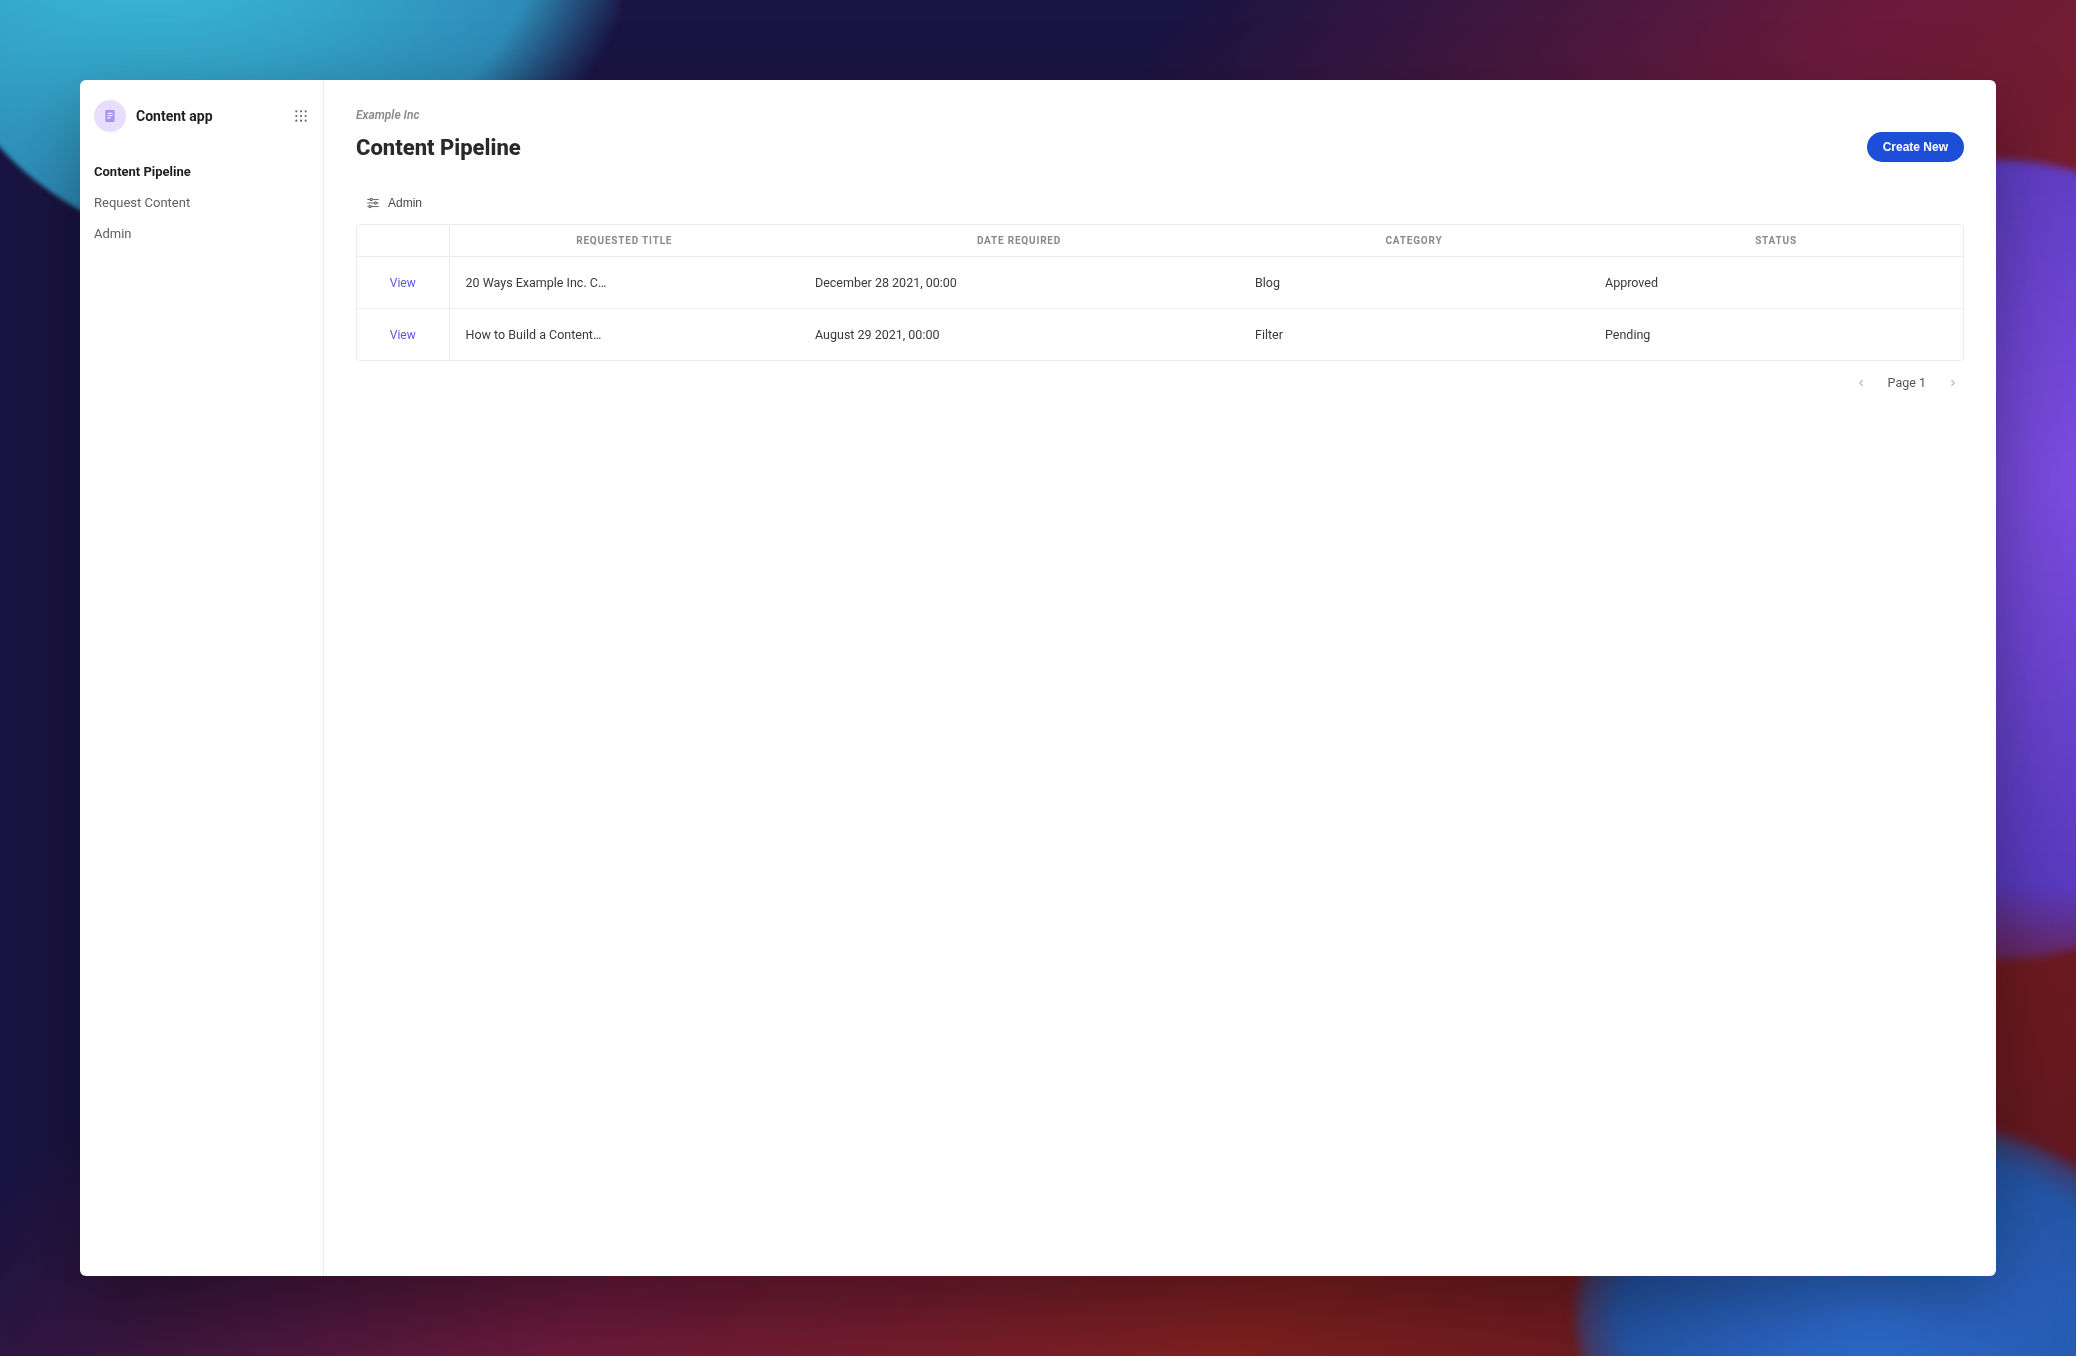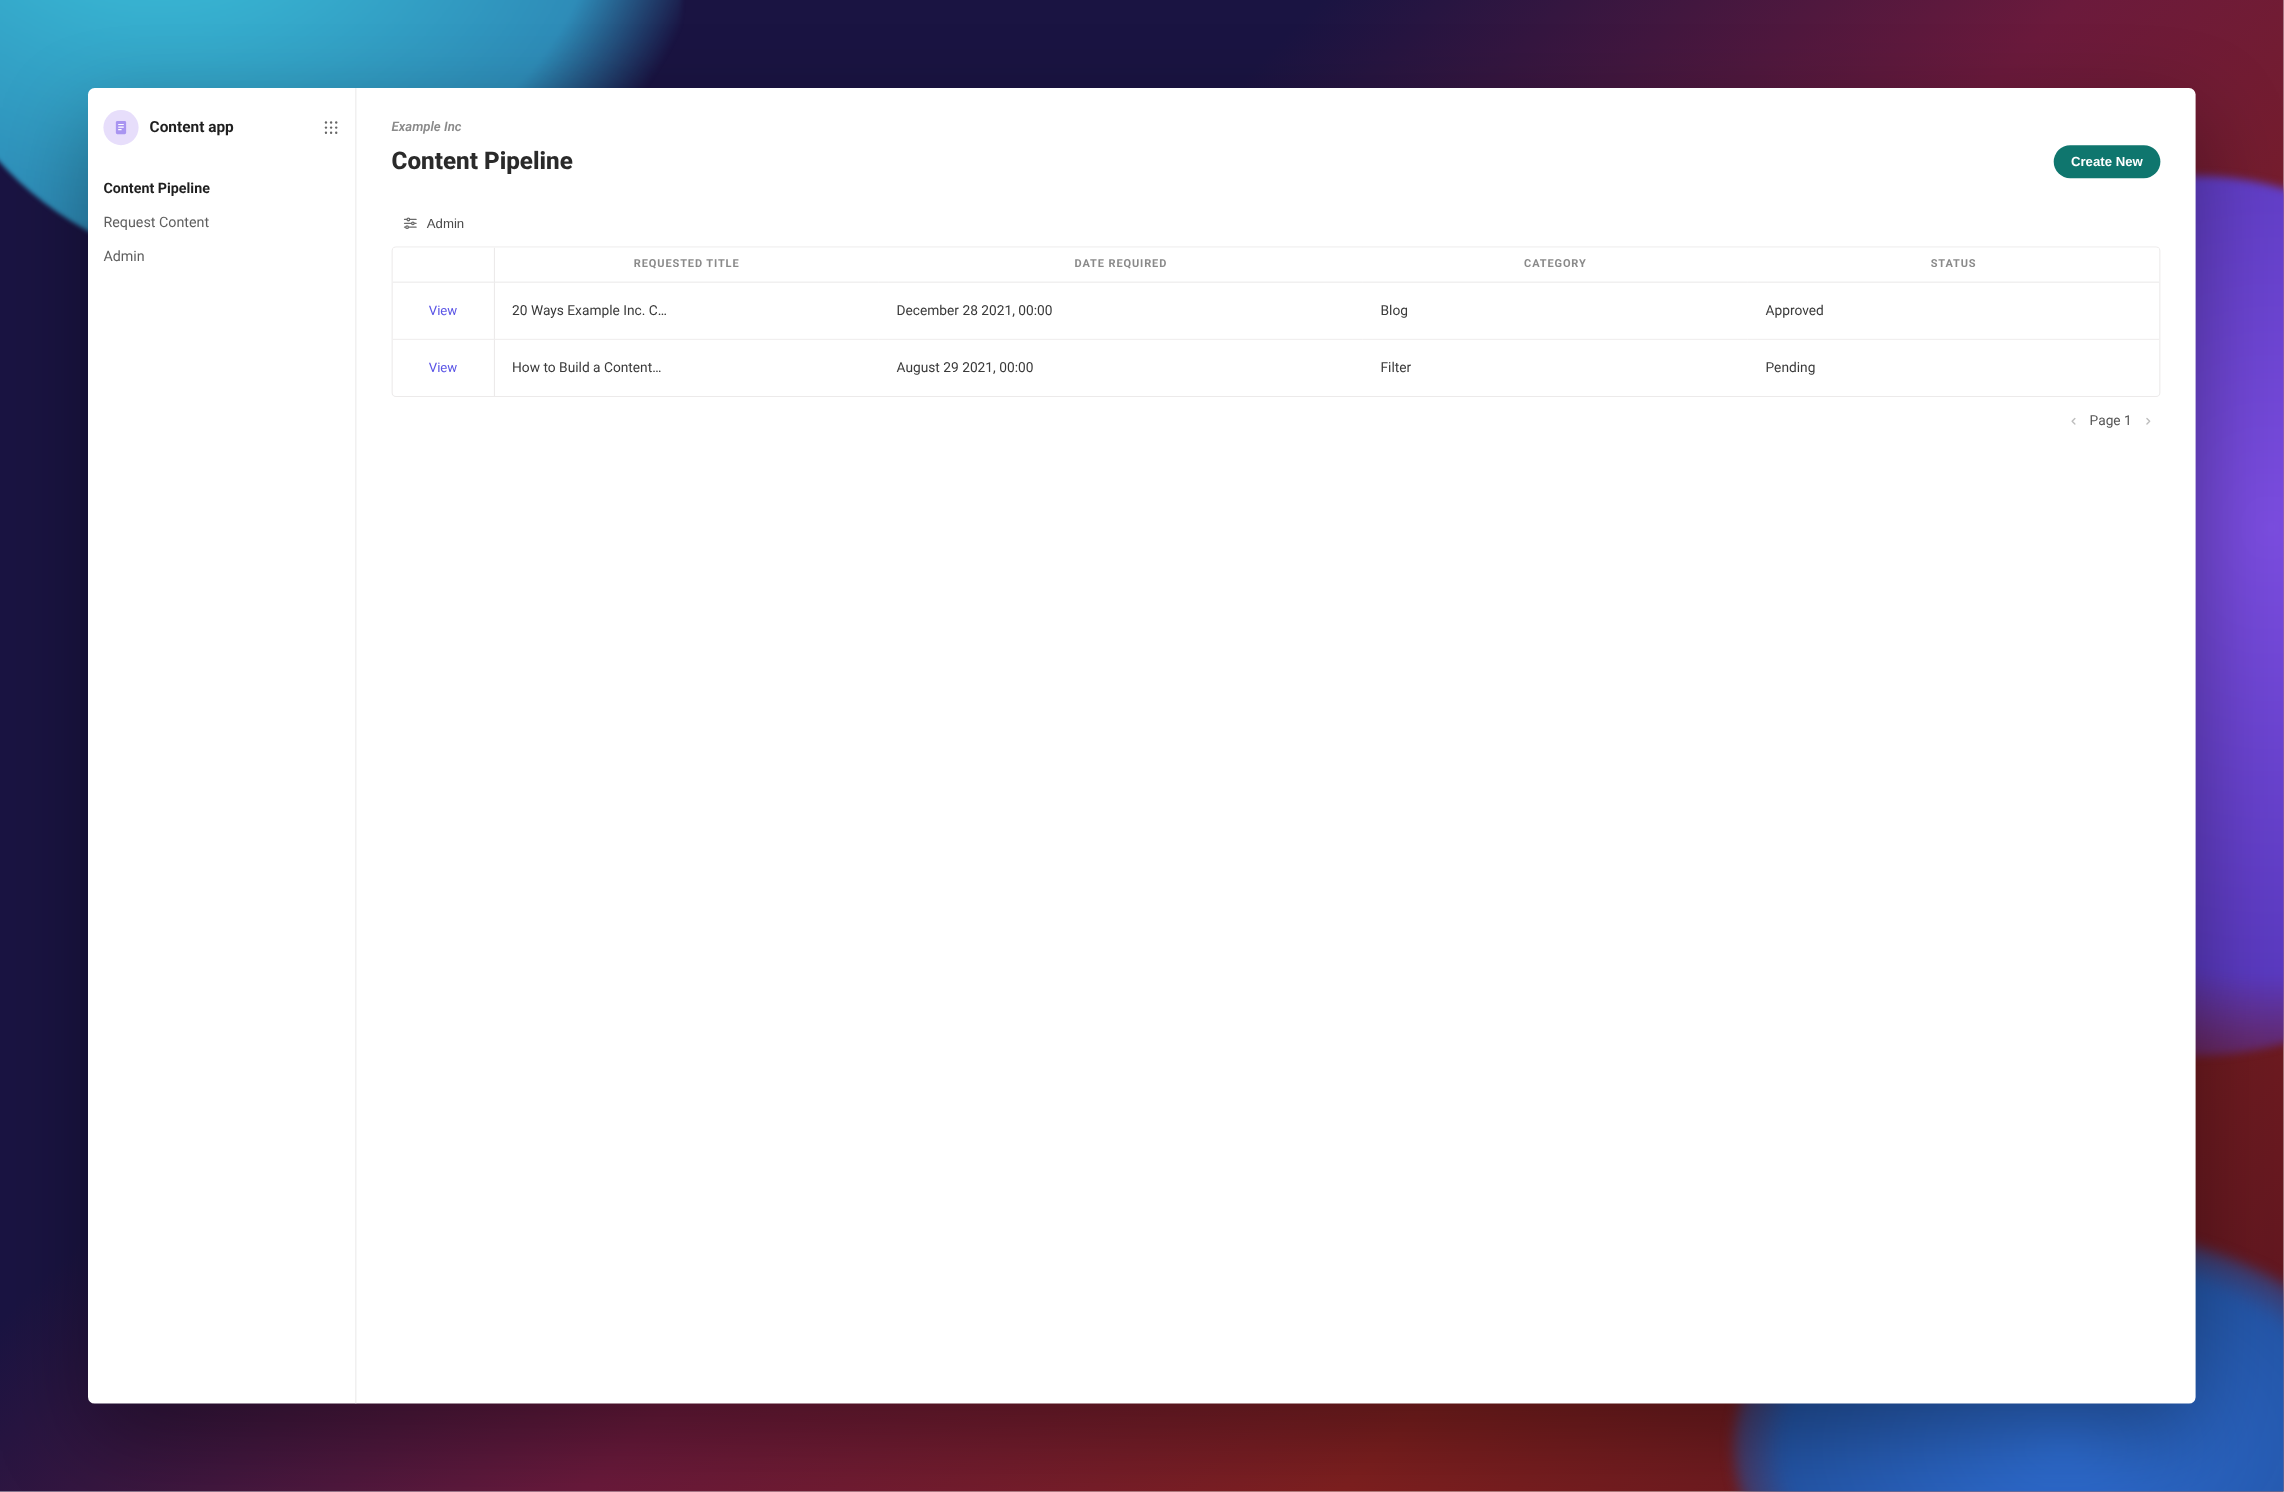--- a/index.html
+++ b/index.html
@@ -104,21 +104,21 @@
     margin-bottom: 10px;
   }
   .title-row {
     display: flex;
     align-items: center;
     justify-content: space-between;
     margin-bottom: 26px;
   }
   .page-title { font-size: 22px; font-weight: 800; color: #2a2a2a; }
   .create-btn {
-    background: #0f766e;
+    background: #1d4ed8;
     color: #fff;
     border: none;
     border-radius: 16px;
     font-size: 12px;
     font-weight: 700;
     padding: 8px 16px;
     cursor: pointer;
   }
 
   .toolbar { margin-bottom: 6px; }
@@ -169,21 +169,21 @@
     text-align: center;
     border-right: 1px solid #eceaea;
   }
   .view-link { color: #5b55e6; font-size: 12px; font-weight: 400; cursor: pointer; }
 
   
   .pagination {
     display: flex;
     align-items: center;
     justify-content: flex-end;
-    gap: 10px;
+    gap: 22px;
     padding: 14px 6px 0 6px;
     font-size: 12.5px;
     color: #555;
   }
   .page-arrow {
     width: 10px; height: 10px;
     color: #bdbdbd;
     cursor: pointer;
   }
   .page-arrow svg { width: 100%; height: 100%; display: block; }

